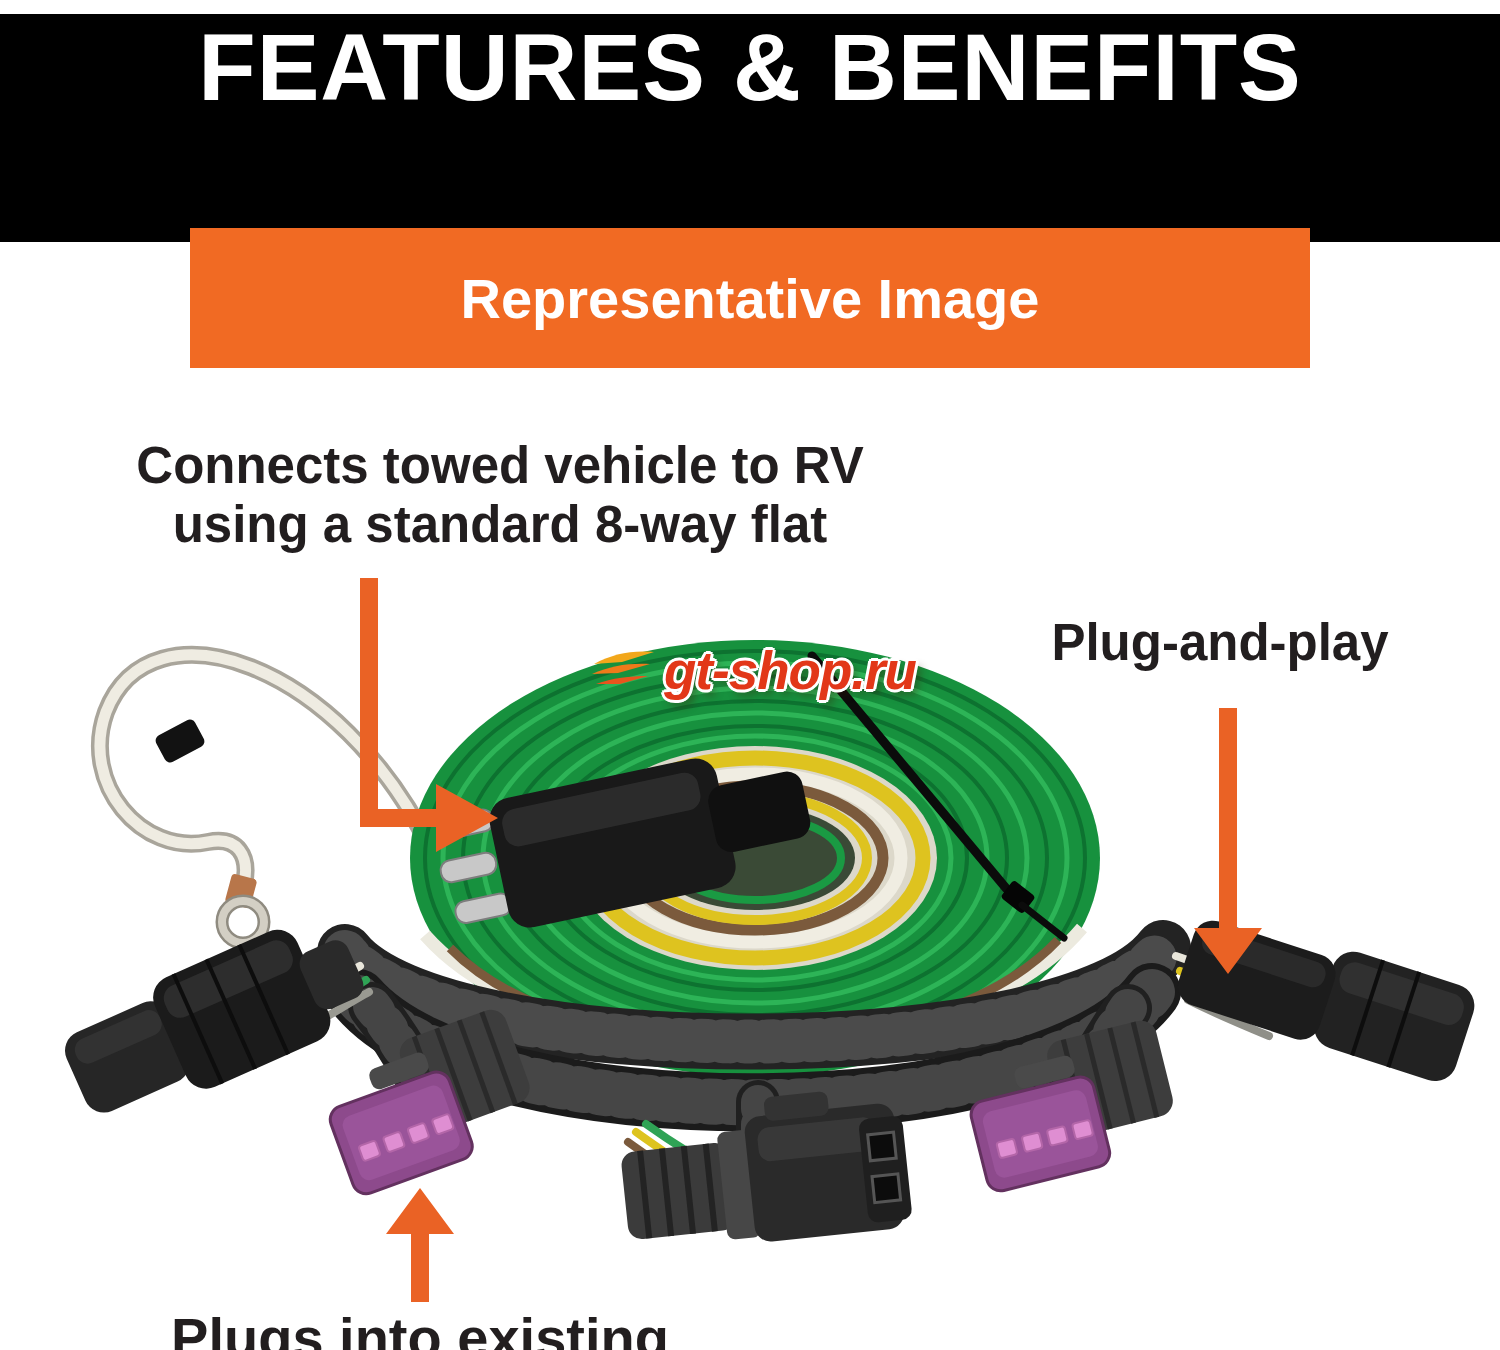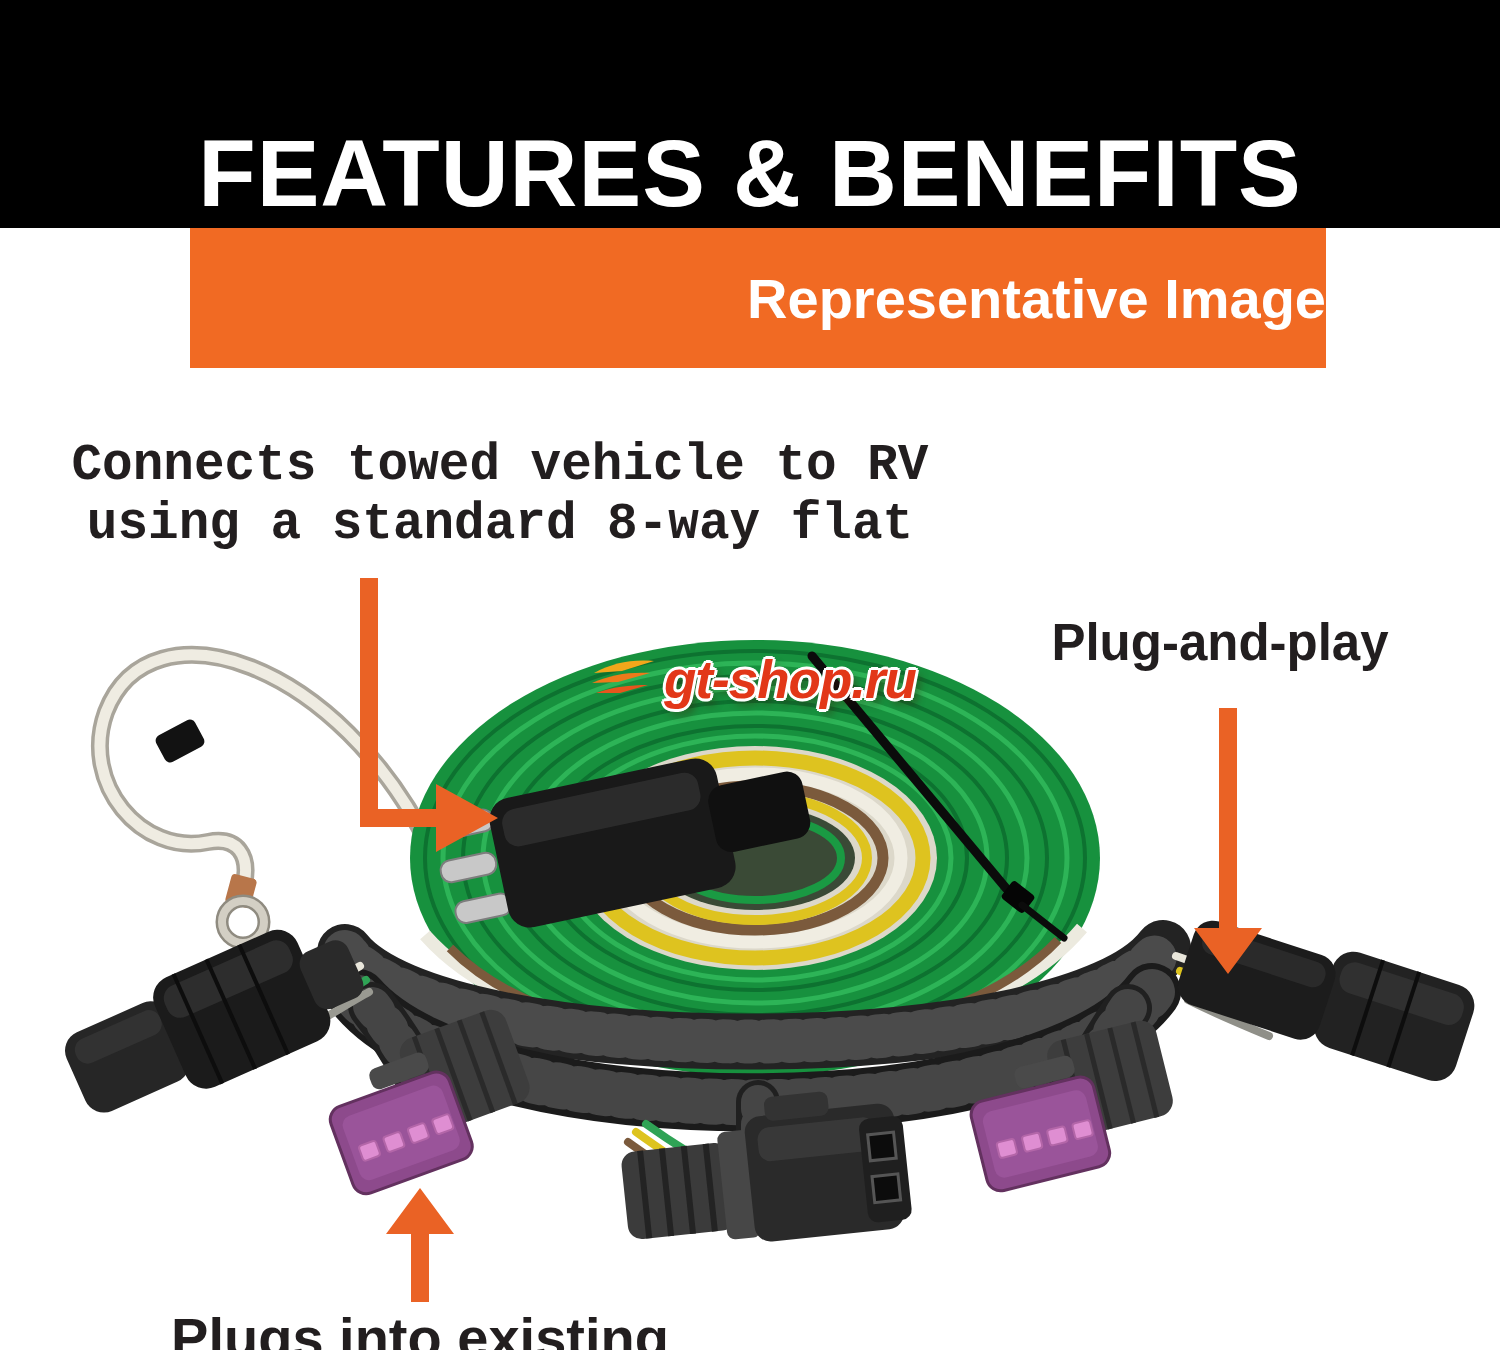--- a/index.html
+++ b/index.html
@@ -1,44 +1,44 @@
 <!DOCTYPE html>
 <html style="--banner-black: #000000; --banner-orange: #f16a23; --arrow-orange: #ea6225; --text-dark: #221e1f; --wire-green: #1a9a43; --wire-yellow: #ddc31e; --wire-white: #eceadf; --wire-brown: #7b5a3c; --tubing-black: #232323; --connector-purple: #8e4a8c;"><head>
 <meta charset="utf-8">
 <style>
   html,body{margin:0;padding:0;}
   body{
     width:1500px;height:1350px;position:relative;overflow:hidden;
     background:#ffffff;font-family:"Liberation Sans",sans-serif;
   }
   .header-band{
-    position:absolute;top:0;left:0;width:1500px;height:228px;
-    background:var(--banner-black,#000);display:flex;align-items:flex-end;justify-content:center;
+    position:absolute;top:14px;left:0;width:1500px;height:228px;
+    background:var(--banner-black,#000);display:flex;align-items:flex-start;justify-content:center;
   }
   .header-band h1{
     margin:0;color:#fff;font-size:94px;font-weight:700;letter-spacing:1px;white-space:nowrap;
   }
   .orange-band{
     position:absolute;top:228px;left:190px;width:1120px;height:140px;
-    background:var(--banner-orange,#f16a23);display:flex;align-items:center;justify-content:flex-end;padding-left:16px;
+    background:var(--banner-orange,#f16a23);display:flex;align-items:center;justify-content:center;
   }
   .orange-band .band-label{
     color:#fff;font-size:56px;font-weight:700;white-space:nowrap;
   }
   .annot{
     position:absolute;color:var(--text-dark,#221e1f);font-weight:700;
     text-align:center;line-height:1.16;z-index:6;
   }
-  .annot-connects{left:55px;top:436px;width:890px;font-size:51px;font-family:Liberation Mono, monospace;}
+  .annot-connects{left:55px;top:436px;width:890px;font-size:51px;}
   .annot-plug{left:995px;top:582px;width:450px;font-size:51px;margin-top:31px;}
   .annot-bottom{left:120px;top:1306px;width:600px;font-size:56px;}
   .scene-svg{position:absolute;top:0;left:0;z-index:1;}
   .watermark{
     position:absolute;left:592px;top:640px;z-index:5;
-    display:flex;align-items:center;gap:6px;margin-top:9px;
+    display:flex;align-items:center;gap:6px;
   }
   .wm-text{
     font-size:53px;font-style:italic;font-weight:700;letter-spacing:-1px;
     color:#e23718;white-space:nowrap;
     text-shadow:-3px 0 0 #fff,3px 0 0 #fff,0 -3px 0 #fff,0 3px 0 #fff,
       -2px -2px 0 #fff,2px -2px 0 #fff,-2px 2px 0 #fff,2px 2px 0 #fff,
       5px 6px 8px rgba(60,20,0,0.45);
   }
 </style>
 </head>

